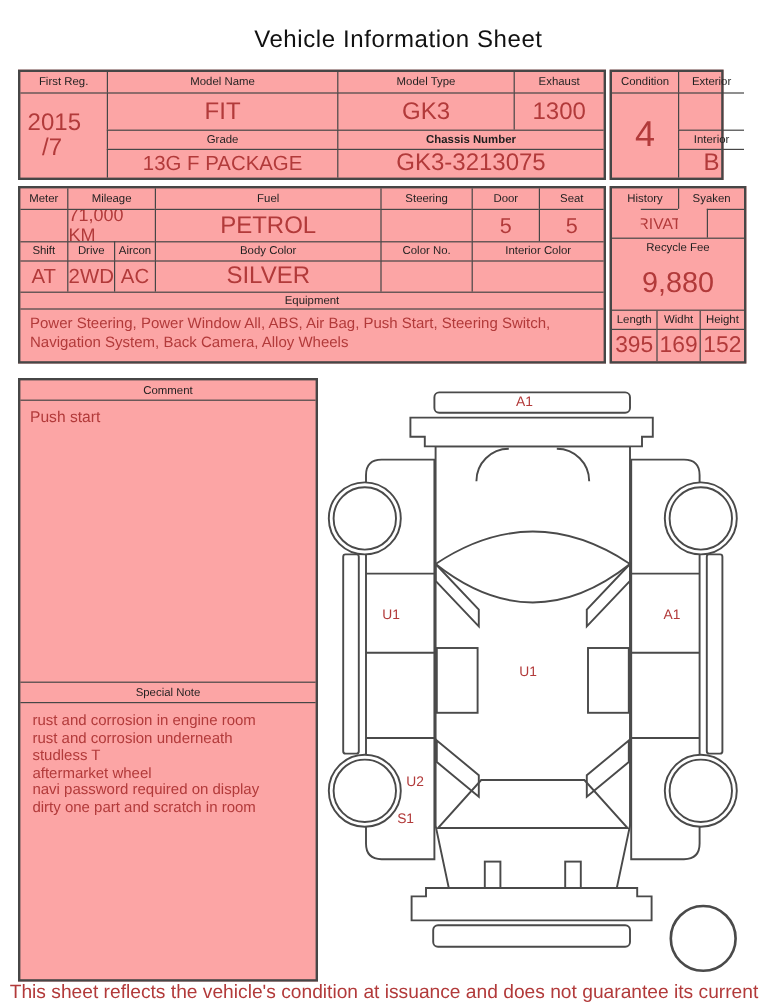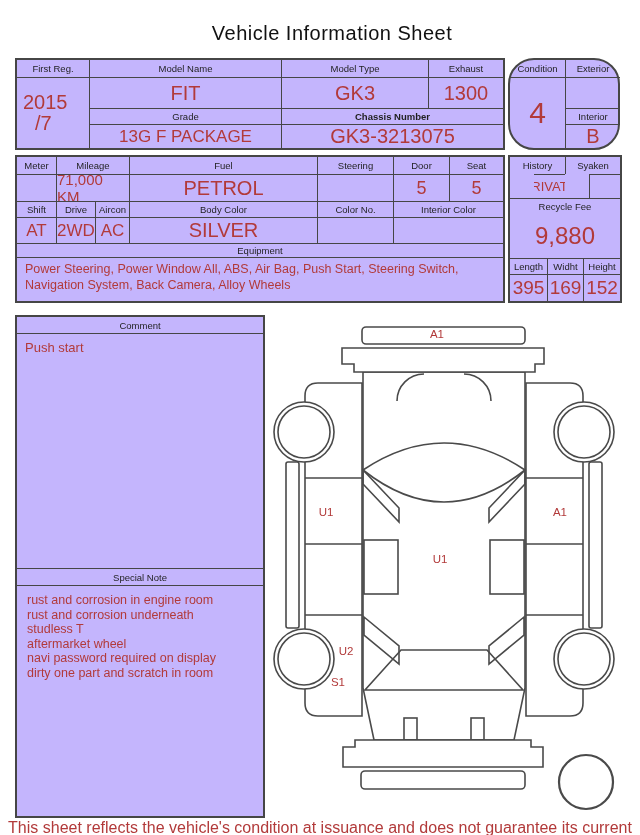--- a/index.html
+++ b/index.html
@@ -1,21 +1,21 @@
 <!DOCTYPE html>
 <html><head>
 <meta charset="utf-8">
 <style>
   html,body{margin:0;padding:0;background:#fff;}
   body{width:640px;height:835px;position:relative;font-family:"Liberation Sans",sans-serif;color:#1f1f1f;}
   .sheet{position:absolute;inset:0;background:#fff;}
   .title{position:absolute;top:10px;left:0;width:640px;text-align:center;font-size:20px;font-weight:500;letter-spacing:.5px;color:#111;margin:12px;}
-  .box{position:absolute;border:2px solid #464646;background:#c4b5fd;box-sizing:border-box;display:grid;}
+  .box{position:absolute;border:2px solid #464646;background:#fca5a5;box-sizing:border-box;display:grid;}
   .box1{left:15px;top:58px;width:490px;height:92px;grid-template-columns:72px 192px 147px 75px;grid-template-rows:17px 31px 16px 24px;}
-  .box2{left:508px;top:58px;width:112px;height:92px;grid-template-columns:55px 55px;grid-template-rows:17px 31px 16px 24px;border-radius:26px;}
+  .box2{left:508px;top:58px;width:95px;height:92px;grid-template-columns:55px 55px;grid-template-rows:17px 31px 16px 24px;}
   .box3{left:15px;top:155px;width:490px;height:148px;grid-template-columns:39px 39px 34px 188px 76px 56px 54px;grid-template-rows:17px 27px 16px 26px 14px 44px;}
   .box4{left:508px;top:155px;width:114px;height:148px;display:flex;flex-direction:column;}
   .box5{left:15px;top:315px;width:250px;height:503px;display:flex;flex-direction:column;}
   .c{display:flex;align-items:center;justify-content:center;overflow:hidden;}
   .hdr{font-size:9.5px;color:#1f1f1f;}
   .val{color:#b23a3a;font-size:20px;}
   .bl{border-left:1px solid #464646;}
   .bt{border-top:1px solid #464646;}
   .fs30{font-size:30px;} .fs24{font-size:24px;} .fs19{font-size:19px;} .fs18{font-size:18px;}
   .fs17{font-size:17px;} .fs15{font-size:15px;} .fs13{font-size:13px;margin-left:24px;}

